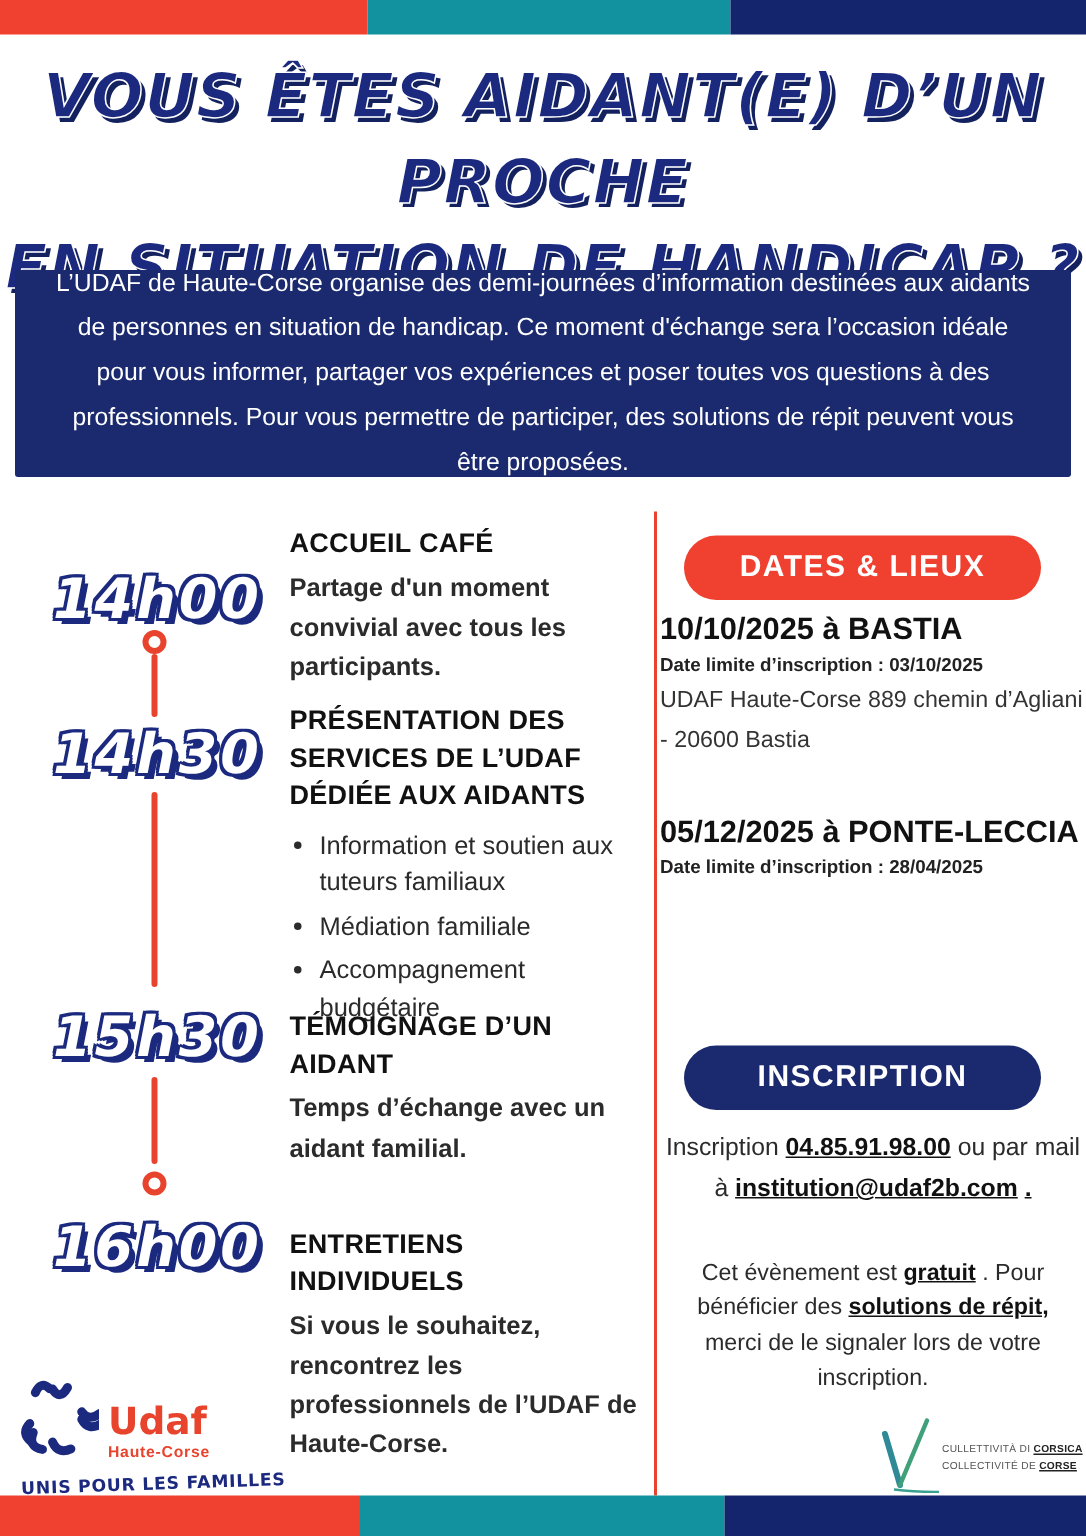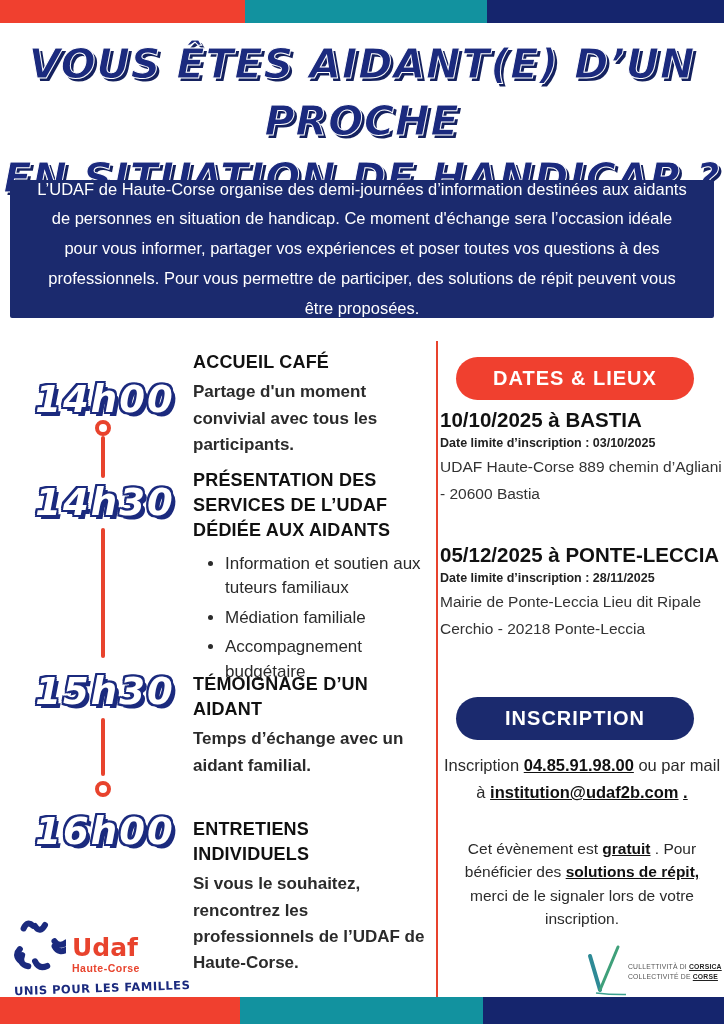--- a/index.html
+++ b/index.html
@@ -55,21 +55,21 @@
   .tl-dot {
     position:absolute; left:95px; width:16px; height:16px; border-radius:50%;
     border:4px solid #e8432d; background:#ffffff;
   }
   .tl-dot-1{top:85px;} .tl-dot-2{top:446px;}
   
   .agenda-block { position:absolute; left:193px; width:237px; }
   .ab-1{top:15px;} .ab-2{top:133px;} .ab-3{top:337px;} .ab-4{top:482px;}
   .agenda-block h3 { font-size:18px; font-weight:bold; color:#111; line-height:1.4; letter-spacing:.2px; }
   .agenda-block p { font-size:17px; color:#2b2b2b; line-height:1.55; margin-top:4px;font-weight:bold; }
-  .agenda-block ul { margin:8px 0 0 32px; }
+  .agenda-block ul { margin:8px 0 0 20px; }
   .agenda-block li { font-size:17px; color:#2b2b2b; line-height:1.45; margin-bottom:5px; }
   
   .right-col { position:absolute; left:440px; top:0; width:284px; text-align:center; }
   .pill {
     position:absolute; left:16px; width:238px; height:43px; border-radius:23px;
     display:flex; align-items:center; justify-content:center;
     color:#ffffff; font-weight:bold; font-size:20px; letter-spacing:1px;
   }
   .pill-dates { top:22px; background:#f0402f; }
   .pill-inscription { top:362px; background:#1b2a6e; }
@@ -156,22 +156,21 @@
       <div class="pill pill-dates">DATES &amp; LIEUX</div>
 
       <div class="event event-1">
         <h4>10/10/2025 à BASTIA</h4>
         <div class="deadline">Date limite d’inscription : 03/10/2025</div>
         <div class="addr">UDAF Haute-Corse 889 chemin d’Agliani - 20600 Bastia</div>
       </div>
 
       <div class="event event-2">
         <h4>05/12/2025 à PONTE-LECCIA</h4>
-        <div class="deadline">Date limite d’inscription : 28/11/2025</div>
-        <div class="addr">Mairie de Ponte-Leccia Lieu dit Ripale Cerchio  - 20218 Ponte-Leccia</div>
+        <div class="deadline">Date limite d’inscription : 28/04/2025</div>
       </div>
 
       <div class="pill pill-inscription">INSCRIPTION</div>
 
       <div class="contact">
         <span>Inscription </span>
         <span class="b">04.85.91.98.00</span>
         <span> ou par mail à </span>
         <span class="b">institution@udaf2b.com</span>
         <span class="b">.</span>

